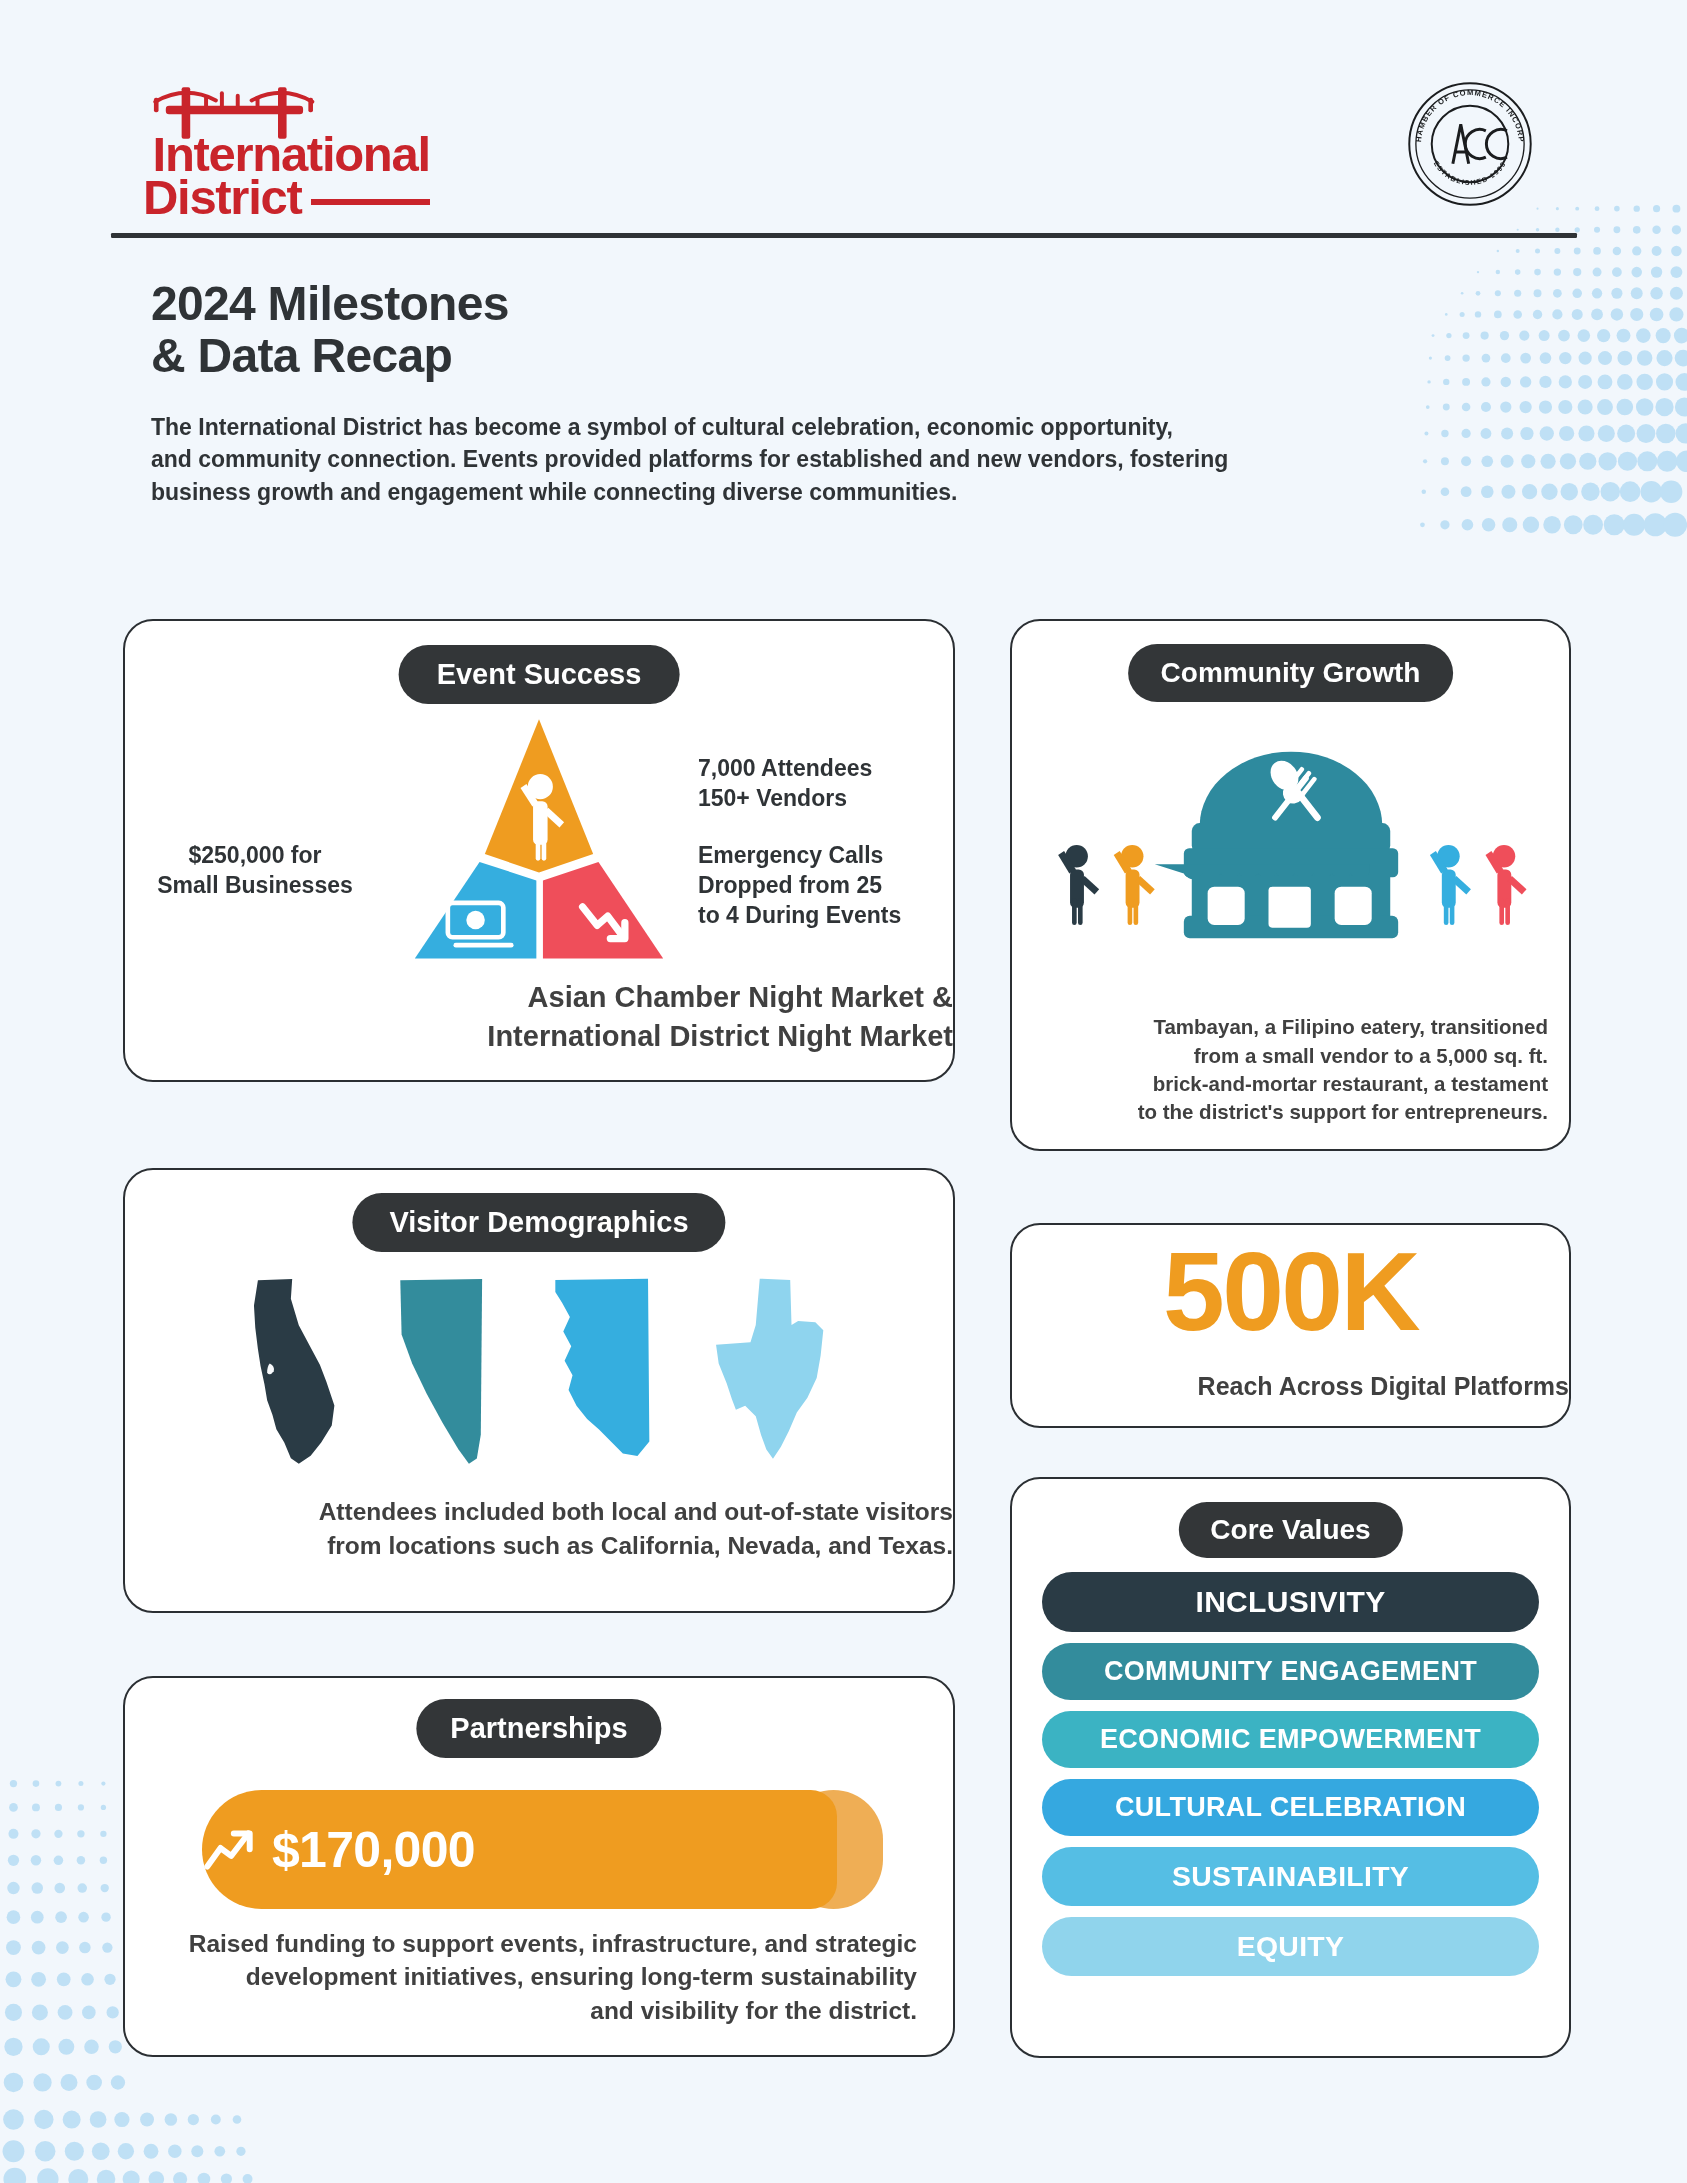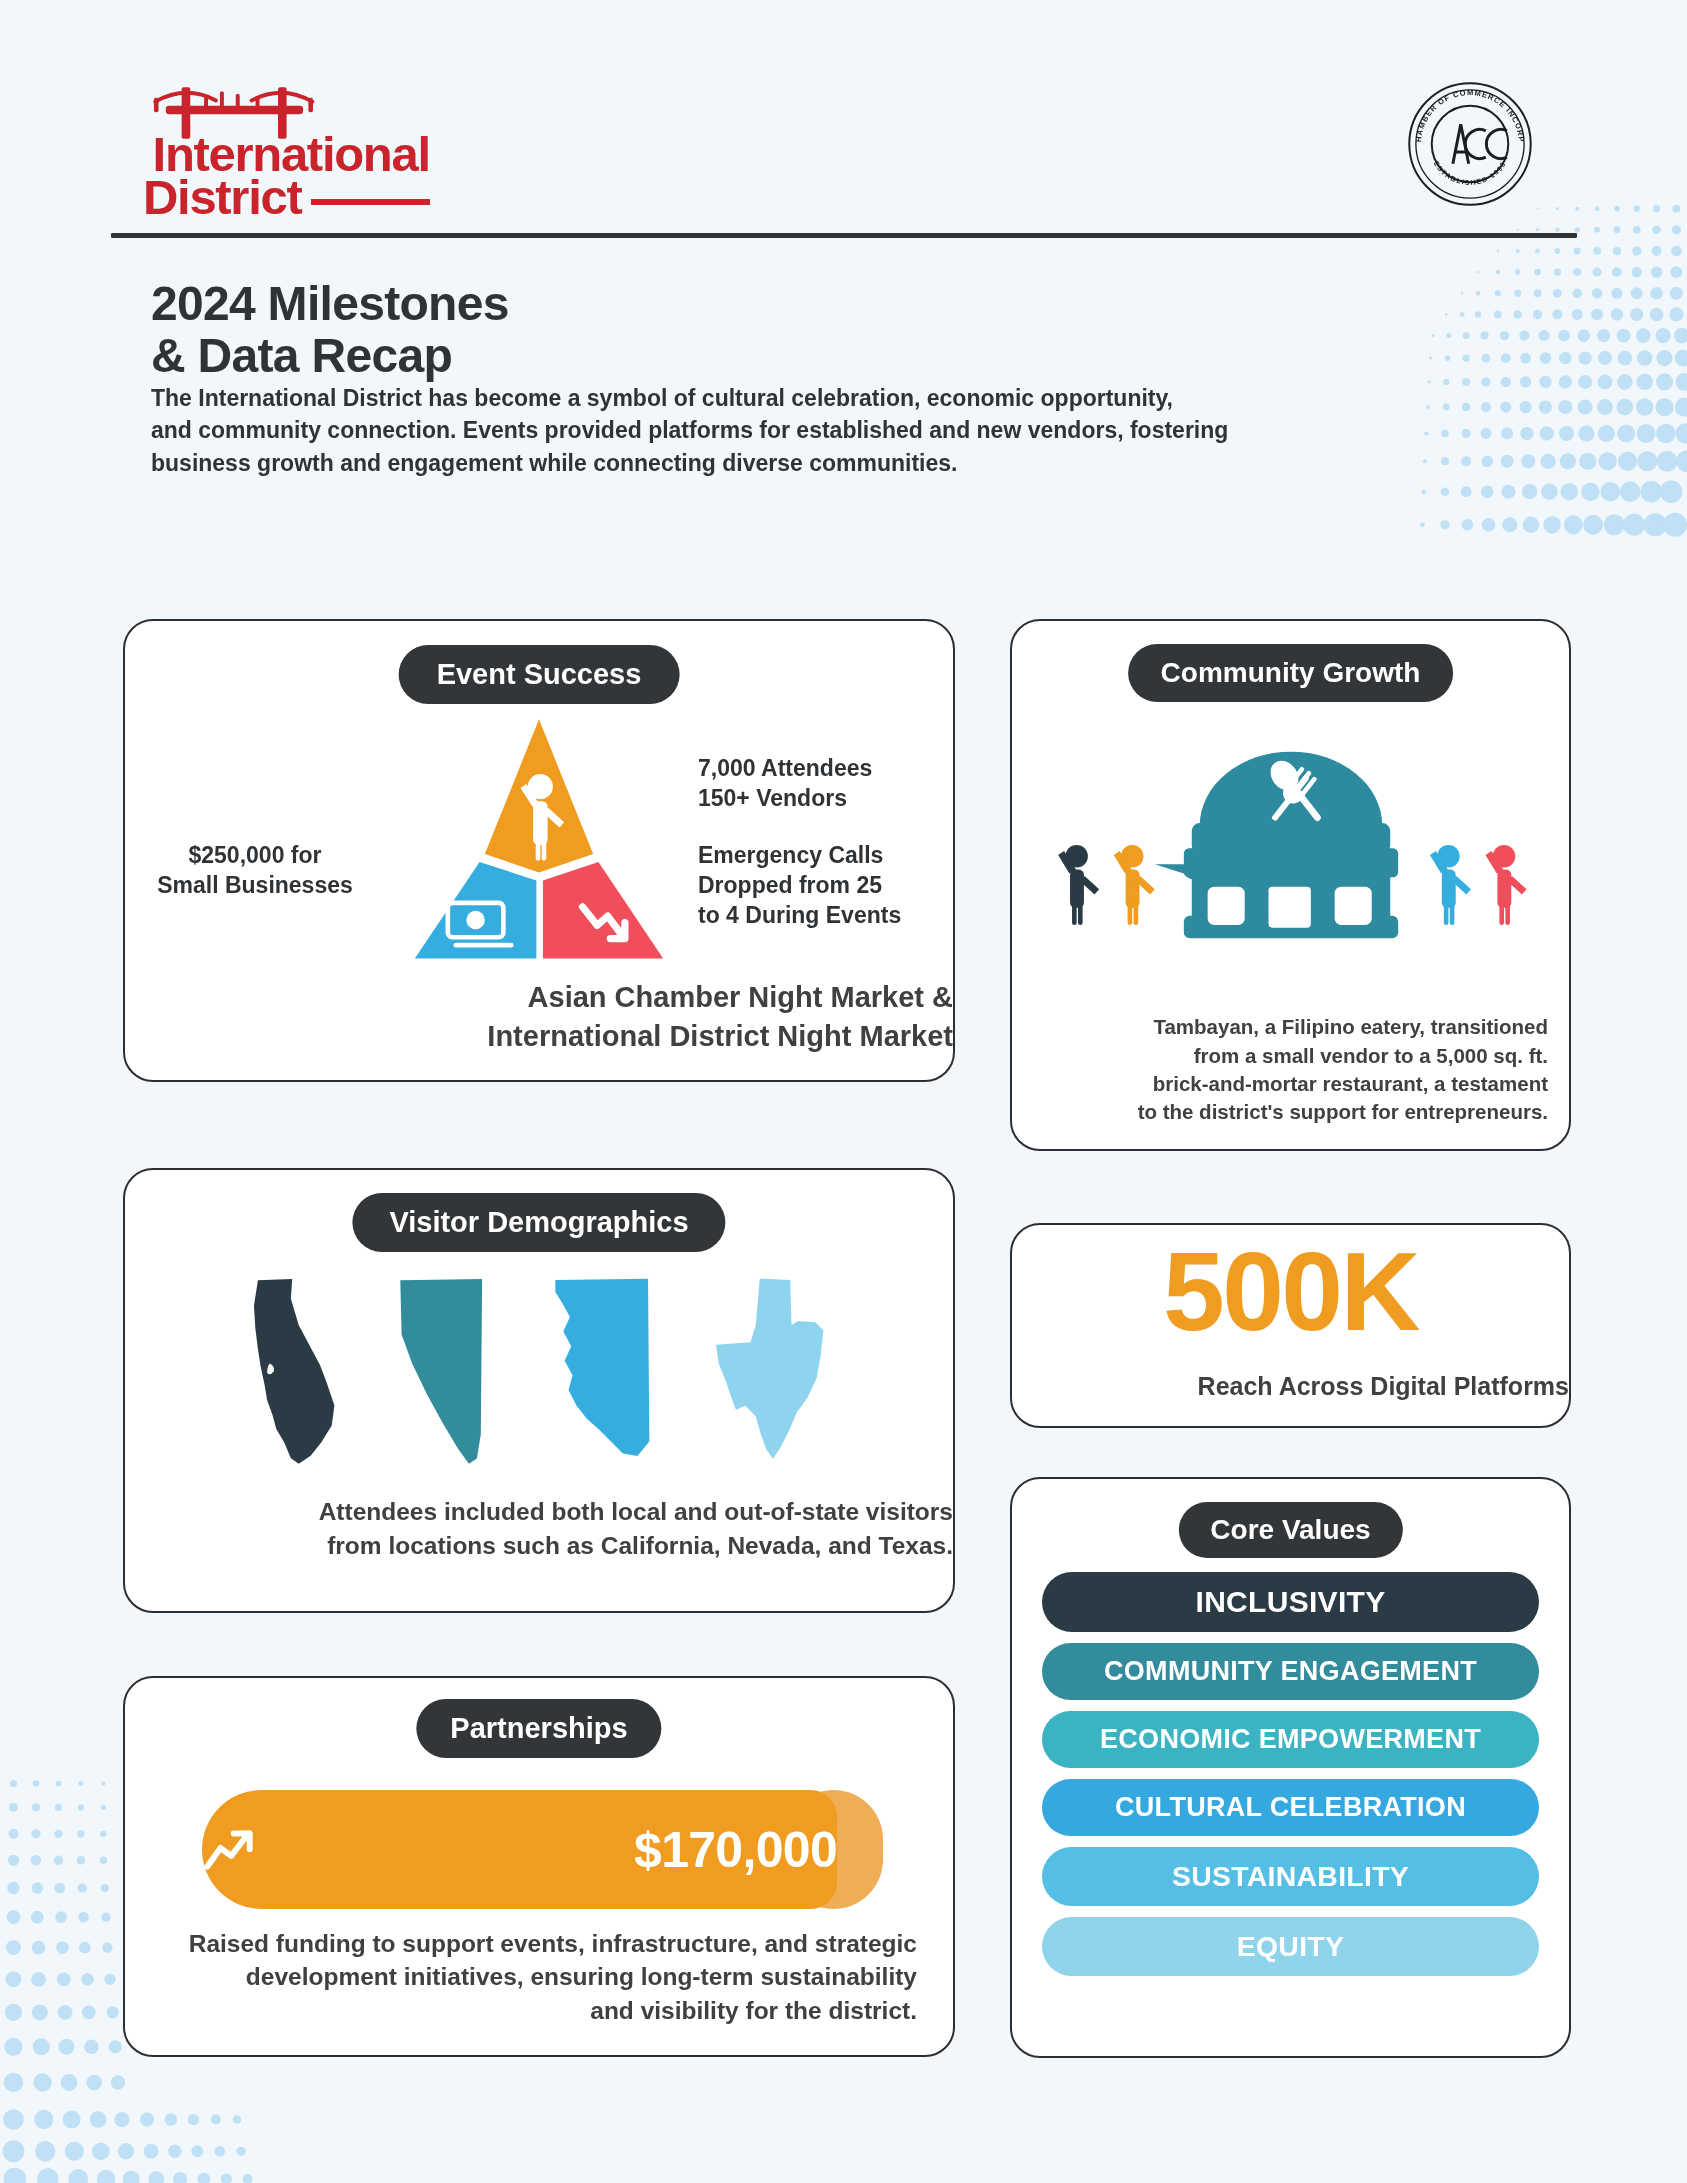--- a/index.html
+++ b/index.html
@@ -43,21 +43,21 @@
     background:#2F3336; border-radius:1.3px;
   }
 
   
   #title-area { position:absolute; left:151px; top:278px; width:1323px; }
   #page-title {
     font-size:48px; font-weight:bold; color:#2F3336;
     line-height:1.08; letter-spacing:-0.7px; white-space:pre-line;
   }
   #intro-text {
-    font-size:23px; font-weight:bold; line-height:1.42;
+    margin-top:29px; font-size:23px; font-weight:bold; line-height:1.42;
     color:#2F3336; white-space:pre-line; max-width:1244px;
   }
 
   
   .card {
     position:absolute; background:#FFFFFF; border:2.6px solid #2B2F33;
     border-radius:30px;
   }
   .badge {
     position:absolute; left:50%; transform:translateX(-50%);
@@ -127,21 +127,21 @@
   #card-partnerships { left:123px; top:1676px; width:832px; height:381px; }
   #badge-partnerships { top:21px; font-size:29px; padding:13.2px 34px; }
   #bar-wrap { position:absolute; left:77px; top:112px; width:681px; height:119px; }
   #bar-cap {
     position:absolute; right:0; top:0; width:99px; height:119px;
     background:#EFAE55; border-radius:661px;
   }
   #bar-body {
     position:absolute; left:0; top:0; width:635px; height:119px;
     background:#EF9C20; border-radius:60px 26.5px 26.5px 60px;
-    display:flex; align-items:center; justify-content:space-between; gap:17px;
+    display:flex; align-items:center; justify-content:flex-start; gap:17px;
   }
   #bar-value { color:#FFFFFF; font-weight:bold; font-size:50px; letter-spacing:-0.7px; }
   #caption-partnerships { bottom:28px; font-size:24.5px; line-height:1.36; padding:0 36px; }
 </style>
 </head>
 <body style="background: rgb(242, 247, 252);">
 
 <div class="dots" id="dots-top-right">
   <svg width="291" height="344" viewBox="0 0 440 520" aria-hidden="true">
     <g fill="#BFE0F5">

